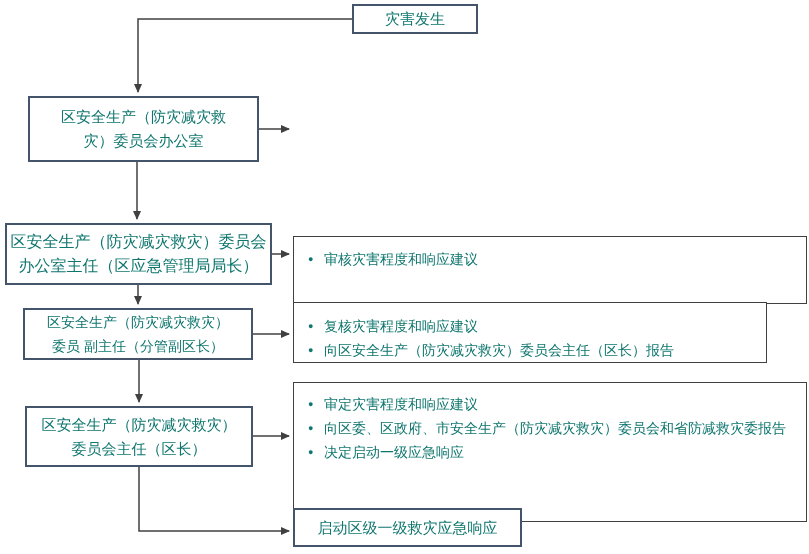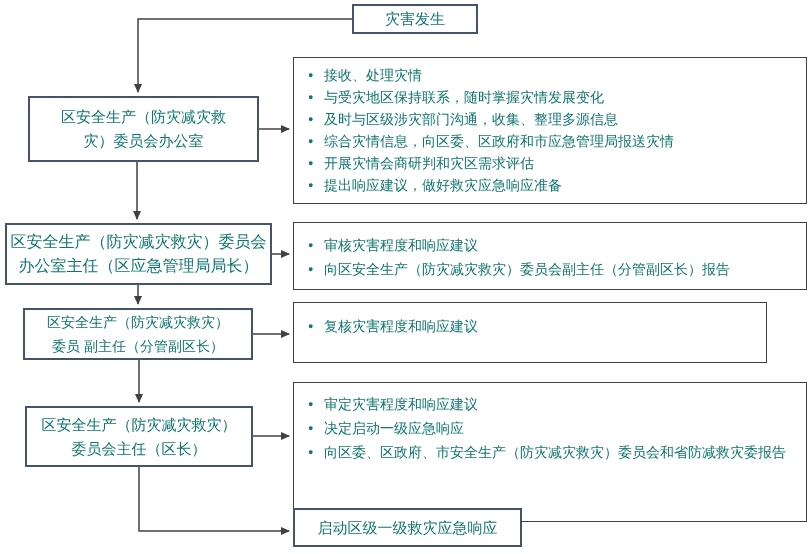--- a/index.html
+++ b/index.html
@@ -55,21 +55,21 @@
   .panel.p2 li::before,.panel.p3 li::before,.panel.p4 li::before{line-height:24px;}
 
   
   .start {left:352px;top:4px;width:126px;height:30px;}
   .actor1{left:28px; top:96px; width:231px;height:66px;}
   .actor2{left:5px;  top:223px;width:267px;height:62px;font-size:16px;}
   .actor3{left:23px; top:308px;width:230px;height:52px;font-size:14px;}
   .actor4{left:25px; top:406px;width:228px;height:61px;}
   .end   {left:293px;top:508px;width:229px;height:39px;}
   .p1{left:293px;top:57px; width:514px;height:147px;}
-  .p2{left:293px;top:222px;width:514px;height:68px;}
+  .p2{left:293px;top:236px;width:514px;height:68px;}
   .p3{left:293px;top:302px;width:474px;height:61px;}
   .p4{left:293px;top:382px;width:514px;height:140px;}
 </style>
 </head>
 <body>
 
 <div class="canvas">
 
   <svg class="connectors" viewBox="0 0 809 554" xmlns="http://www.w3.org/2000/svg">
     <defs>
@@ -89,61 +89,51 @@
   </svg>
 
   <div class="node start">
     <span>灾害发生</span>
   </div>
 
   <div class="node actor1">
     <span>区安全生产（防灾减灾救
 灾）委员会办公室</span>
   </div>
-  <div class="panel p1">
-    <ul>
-        <li>接收、处理灾情</li>
-        <li>与受灾地区保持联系，随时掌握灾情发展变化</li>
-        <li>及时与区级涉灾部门沟通，收集、整理多源信息</li>
-        <li>综合灾情信息，向区委、区政府和市应急管理局报送灾情</li>
-        <li>开展灾情会商研判和灾区需求评估</li>
-        <li>提出响应建议，做好救灾应急响应准备</li>
-      </ul>
-  </div>
 
   <div class="node actor2">
     <span>区安全生产（防灾减灾救灾）委员会
 办公室主任（区应急管理局局长）</span>
   </div>
   <div class="panel p2">
     <ul>
         <li>审核灾害程度和响应建议</li>
-        <li>向区安全生产（防灾减灾救灾）委员会副主任（分管副区长）报告</li>
       </ul>
   </div>
 
   <div class="node actor3">
     <span>区安全生产（防灾减灾救灾）
 委员 副主任（分管副区长）</span>
   </div>
   <div class="panel p3">
     <ul>
         <li>复核灾害程度和响应建议</li>
+        <li>向区安全生产（防灾减灾救灾）委员会主任（区长）报告</li>
       </ul>
   </div>
 
   <div class="node actor4">
     <span>区安全生产（防灾减灾救灾）
 委员会主任（区长）</span>
   </div>
   <div class="panel p4">
     <ul>
         <li>审定灾害程度和响应建议</li>
+        <li>向区委、区政府、市安全生产（防灾减灾救灾）委员会和省防减救灾委报告</li>
         <li>决定启动一级应急响应</li>
-        <li>向区委、区政府、市安全生产（防灾减灾救灾）委员会和省防减救灾委报告</li>
       </ul>
   </div>
 
   <div class="node end">
     <span>启动区级一级救灾应急响应</span>
   </div>
 
 </div>
 
 </body></html>

